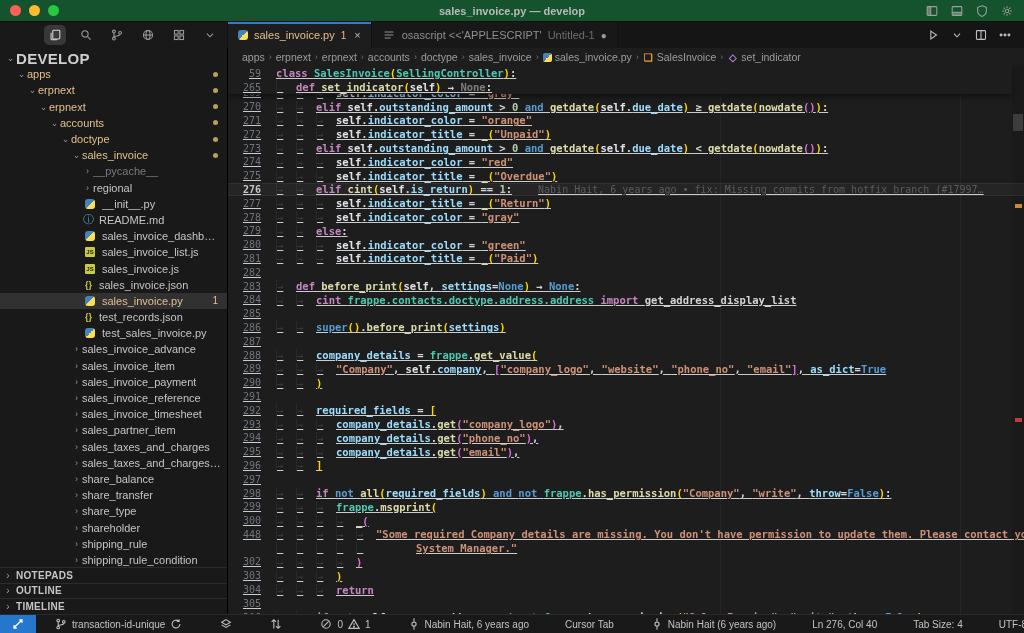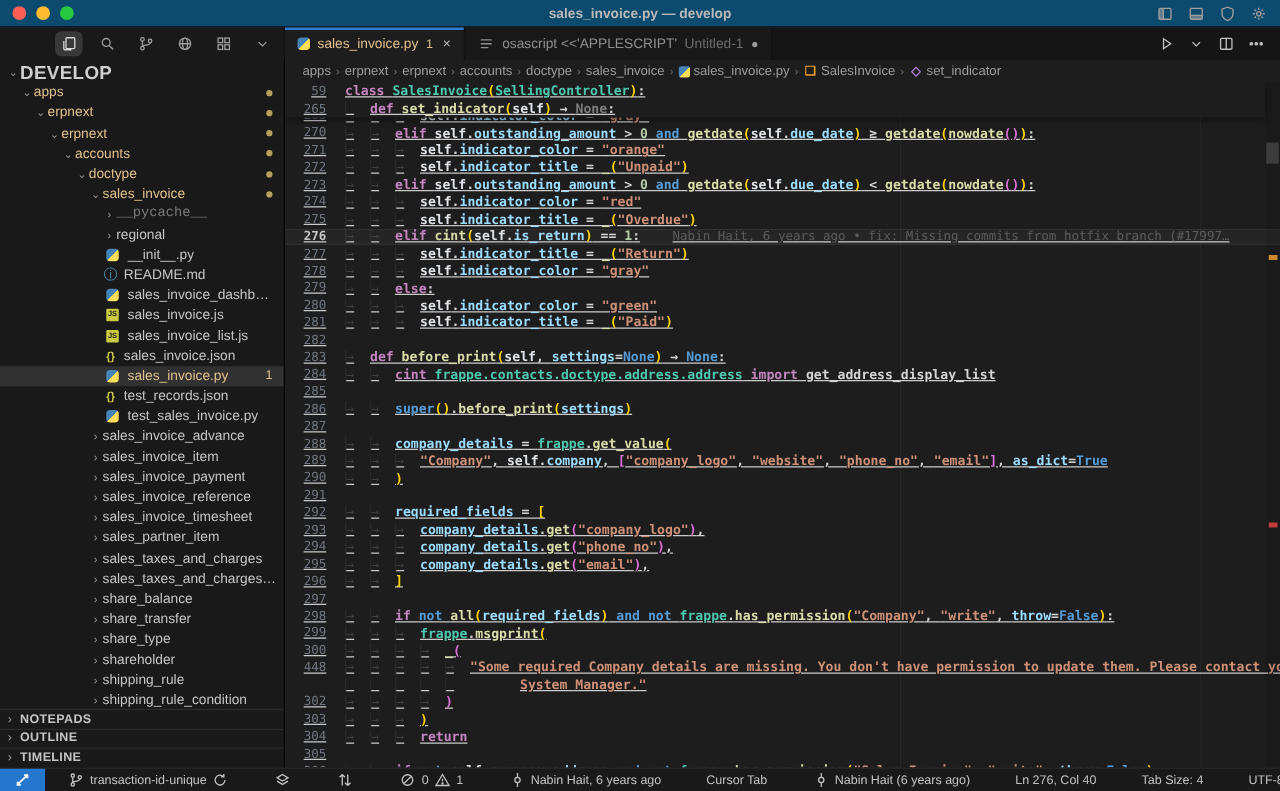--- a/index.html
+++ b/index.html
@@ -1,21 +1,21 @@
 <!DOCTYPE html>
 <html><head>
 <meta charset="utf-8">
 <style>
   * { margin:0; padding:0; box-sizing:border-box; }
   html,body { width:1024px; height:633px; overflow:hidden; background:#111; }
   body { font-family:"Liberation Sans", sans-serif; color:#ccc; }
   .window { position:relative; width:1024px; height:633px; background:#1d1d1d; display:flex; flex-direction:column; }
 
   
-  .titlebar { height:22px; background:#0c4a6e; display:flex; align-items:center; position:relative; flex:0 0 auto; border-bottom:1px solid #111; }
+  .titlebar { height:22px; background:#14532d; display:flex; align-items:center; position:relative; flex:0 0 auto; border-bottom:1px solid #111; }
   .traffic { display:flex; gap:8px; margin-left:10px; }
   .traffic span { width:11px; height:11px; border-radius:50%; display:block; }
   .t-close{background:#ff5f57;} .t-min{background:#febc2e;} .t-max{background:#28c840;}
   .win-title { position:absolute; left:0; right:0; text-align:center; font-size:11px; font-weight:bold; color:#b9b9b9; pointer-events:none; }
   .titlebar-actions { margin-left:auto; display:flex; gap:10px; margin-right:10px; color:#9f9f9f; z-index:2; }
   .titlebar-actions .ic { width:15px; height:15px; }
 
   
   .subbar { height:26px; display:flex; flex:0 0 auto; }
   .activity { width:228px; background:#191919; display:flex; align-items:center; gap:9px; padding-left:44px; border-right:1px solid #111; }
@@ -36,21 +36,21 @@
 
   
   .sidebar { width:228px; background:#191919; position:relative; border-right:1px solid #000; font-size:11px; overflow:hidden; }
   .tree { position:absolute; top:2px; left:0; right:0; }
   .trow { height:16.2px; display:flex; align-items:center; color:#c5c5c5; padding-right:6px; position:relative; white-space:nowrap; }
   .trow.sel { background:#313131; }
   .trow .chev { width:11px; color:#9a9a9a; font-size:9px; display:inline-flex; justify-content:center; flex:0 0 auto; }
   .trow .lbl { overflow:hidden; text-overflow:ellipsis; }
   .trow.hdr .lbl { font-weight:bold; font-size:15px; letter-spacing:.3px; color:#cfcfcf; }
   .trow.mod .lbl { color:#e2c08d; }
-  .trow.dim .lbl { color:#7a7a7a;font-family:Liberation Mono, monospace; }
+  .trow.dim .lbl { color:#7a7a7a; }
   .gdot { position:absolute; right:9px; width:5px; height:5px; border-radius:50%; background:#b8a15c; }
   .fbadge { position:absolute; right:9px; color:#e2c08d; font-size:10px; }
   .fic { width:13px; height:13px; margin-right:5px; flex:0 0 auto; display:inline-flex; align-items:center; justify-content:center; font-size:10px; }
   .fic.py { border-radius:3px; background:linear-gradient(135deg,#4584b6 50%,#ffde57 50%); width:10px; height:10px; margin:0 7px 0 3px; }
   .fic.js { width:10px; height:10px; margin:0 7px 0 3px; background:#cbcb41; color:#1c1c1c; font-size:6px; font-weight:bold; border-radius:1px; }
   .fic.json { color:#cbcb41; font-weight:bold; font-size:9px; margin-right:4px; }
   .fic.info { color:#519aba; font-size:11px; margin-right:4px; }
   .side-sections { position:absolute; bottom:0; left:0; right:0; }
   .sect { height:15.7px; display:flex; align-items:center; border-top:1px solid #2b2b2b; font-size:10px; font-weight:bold; color:#c5c5c5; letter-spacing:.3px; }
   .sect .chev { width:16px; text-align:center; color:#9a9a9a; font-weight:normal; }
@@ -289,25 +289,25 @@
           <div class="trow" style="padding-left: 82px;">
             <span class="fic info">ⓘ</span>
             <span class="lbl">README.md</span>
           </div>
           <div class="trow" style="padding-left: 82px;">
             <span class="fic py"></span>
             <span class="lbl">sales_invoice_dashboard.py</span>
           </div>
           <div class="trow" style="padding-left: 82px;">
             <span class="fic js">JS</span>
+            <span class="lbl">sales_invoice_list.js</span>
+          </div>
+          <div class="trow" style="padding-left: 82px;">
+            <span class="fic js">JS</span>
             <span class="lbl">sales_invoice.js</span>
-          </div>
-          <div class="trow" style="padding-left: 82px;">
-            <span class="fic js">JS</span>
-            <span class="lbl">sales_invoice_list.js</span>
           </div>
           <div class="trow" style="padding-left: 82px;">
             <span class="fic json">{}</span>
             <span class="lbl">sales_invoice.json</span>
           </div>
           <div class="trow mod sel" style="padding-left: 82px;">
             <span class="fic py"></span>
             <span class="lbl">sales_invoice.py</span>
             <span class="fbadge">1</span>
           </div>

